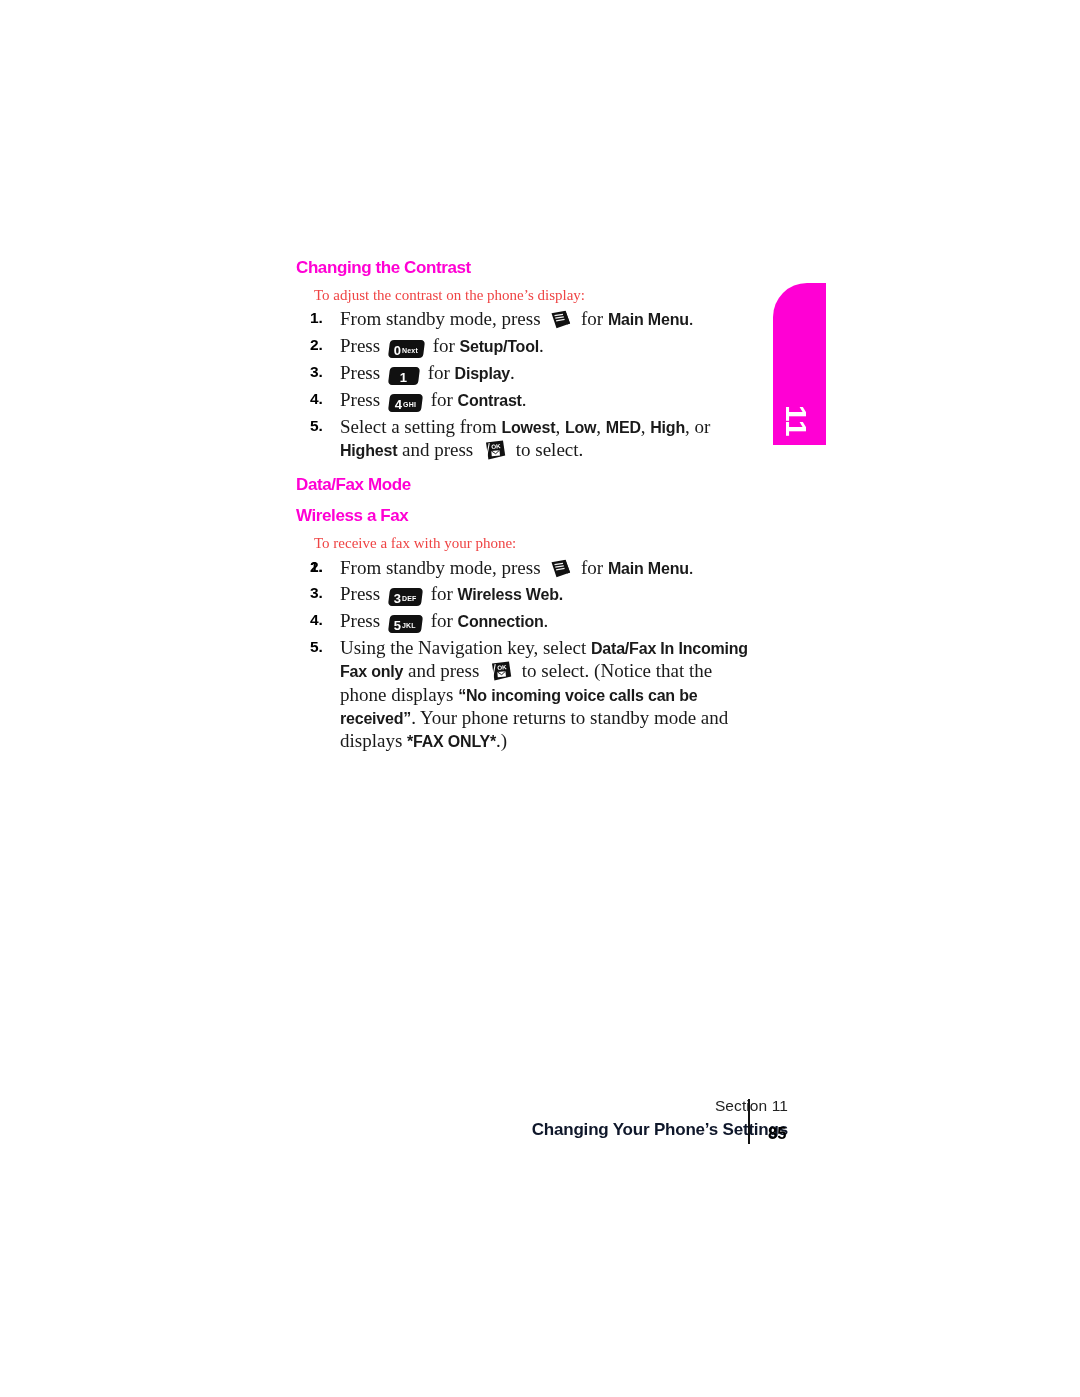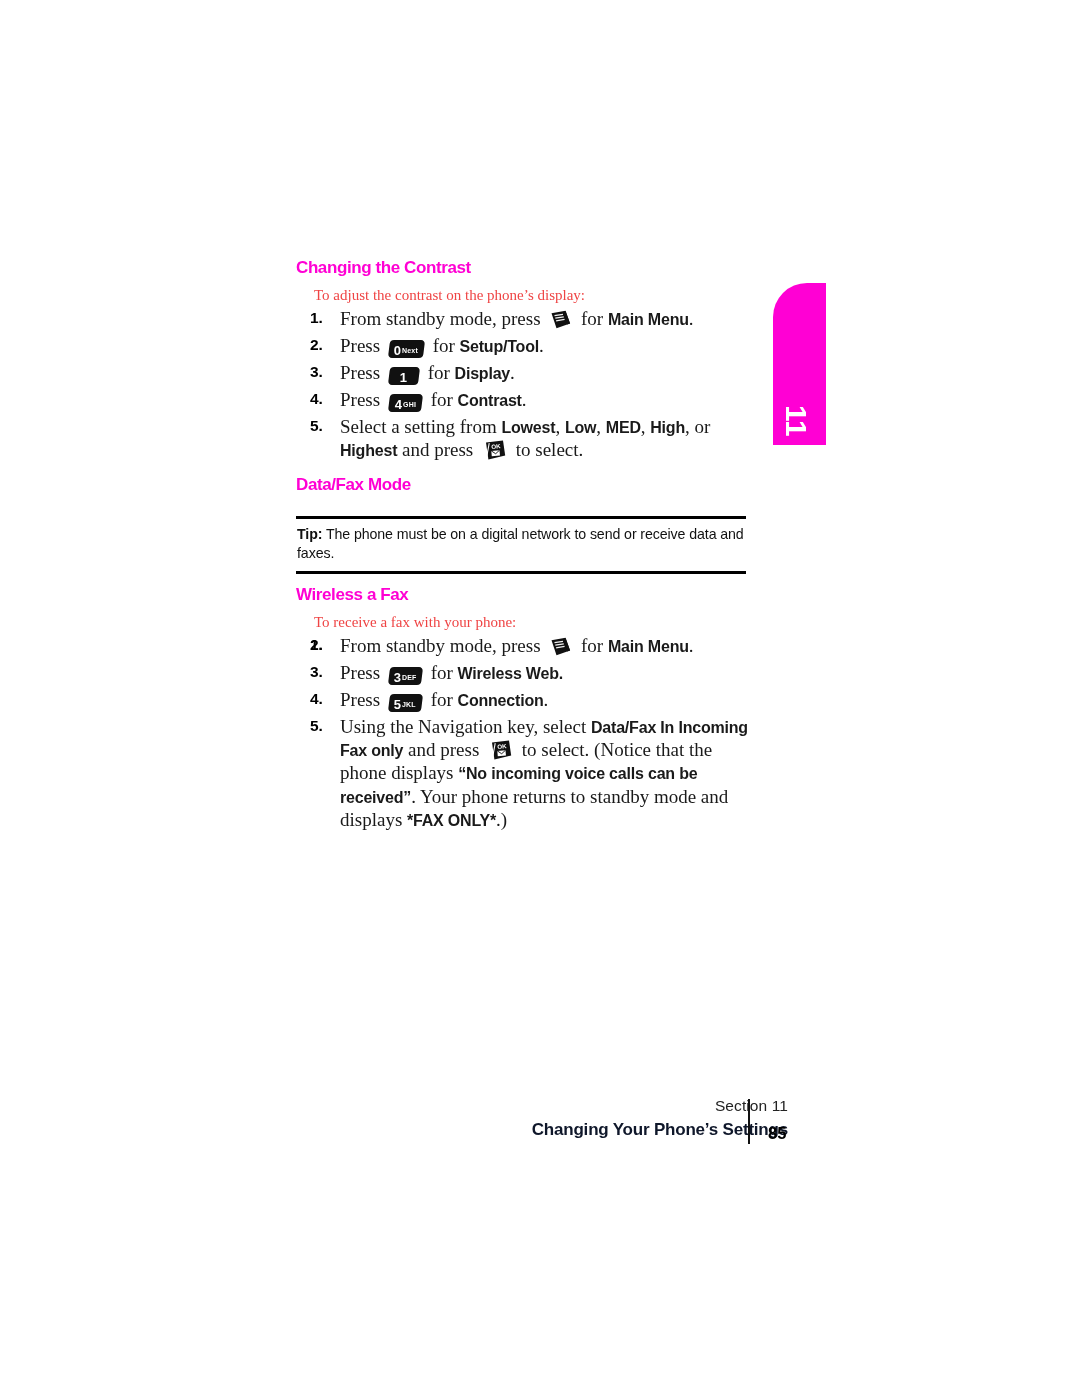--- a/index.html
+++ b/index.html
@@ -321,25 +321,20 @@
           </span>
           <span>to select.</span>
         </span>
       </li>
     </ol>
 
     <div class="gap-a"></div>
 
     <h2 class="sec-head">Data/Fax Mode</h2>
 
-    <div class="tip-wrap">
-      <div class="tip-rule"></div>
-      <div class="tip-body"><b>Tip:</b><span> The phone must be on a digital network to send or receive data and faxes.</span></div>
-      <div class="tip-rule bottom"></div>
-    </div>
 
     <div class="gap-b"></div>
 
     <h2 class="sec-head">Wireless a Fax</h2>
     <p class="intro">To receive a fax with your phone:</p>
 
     <ol class="steps">
 
       <li>
         <span class="num">1.</span>

